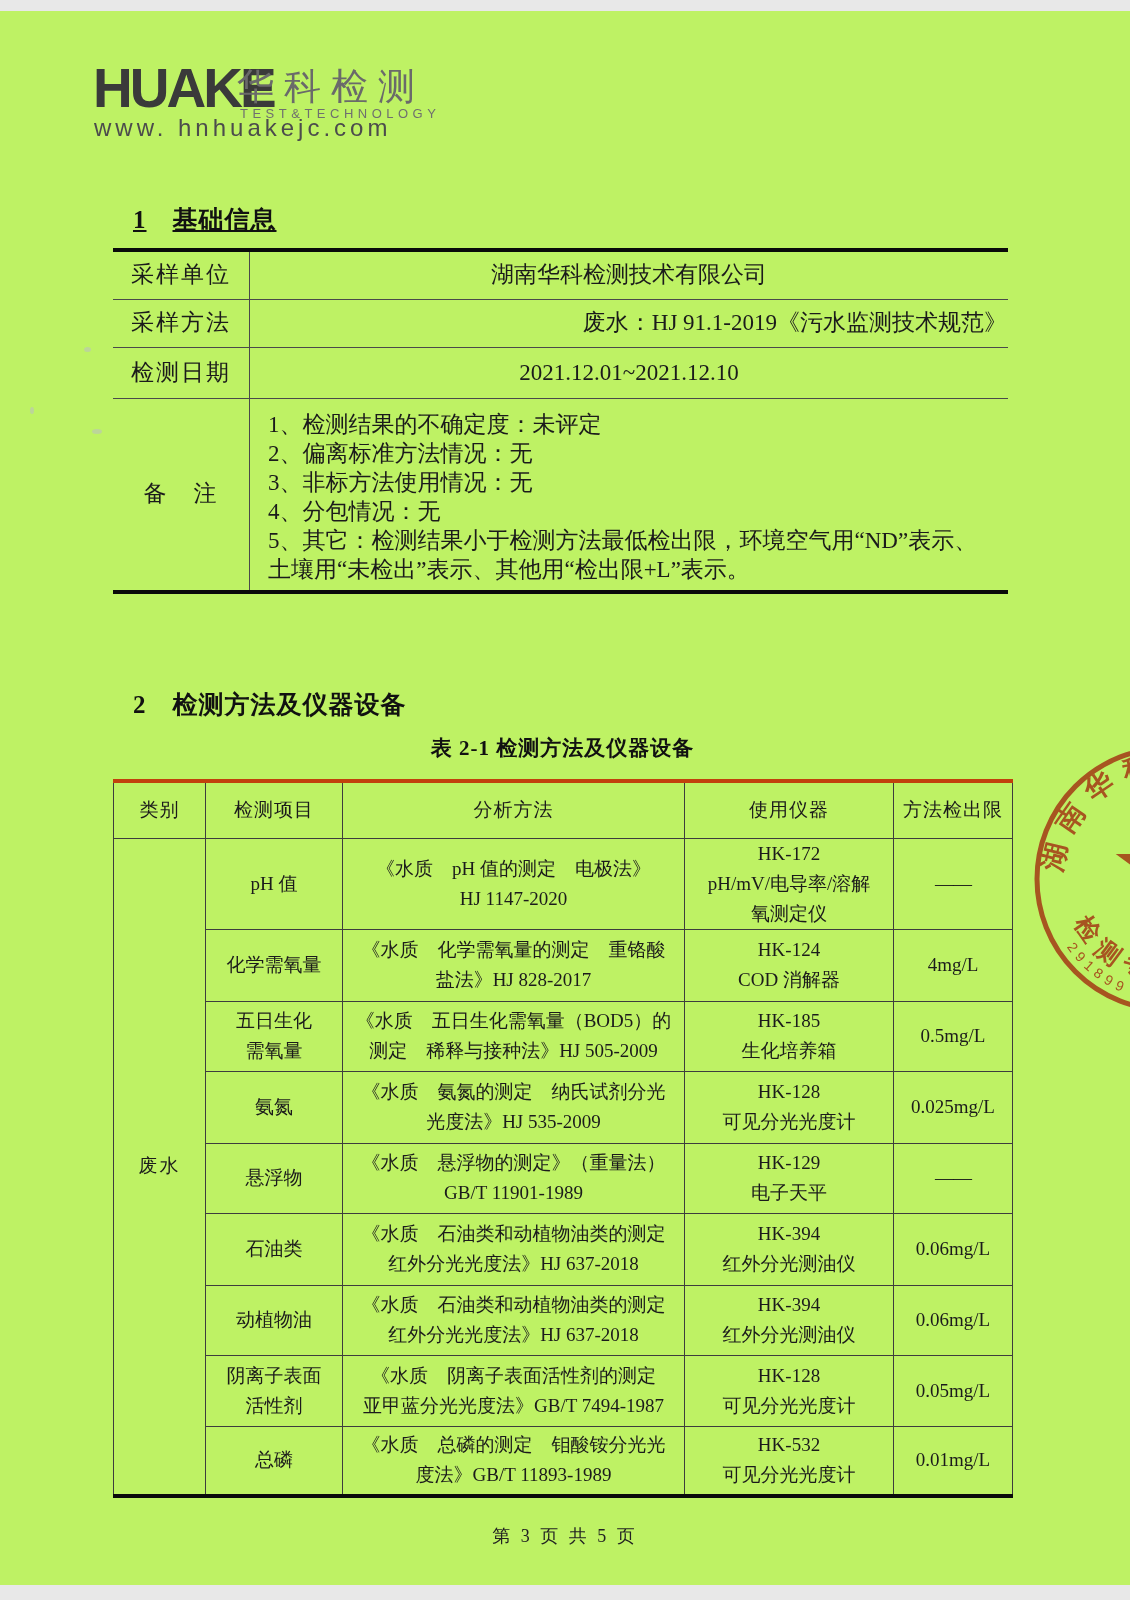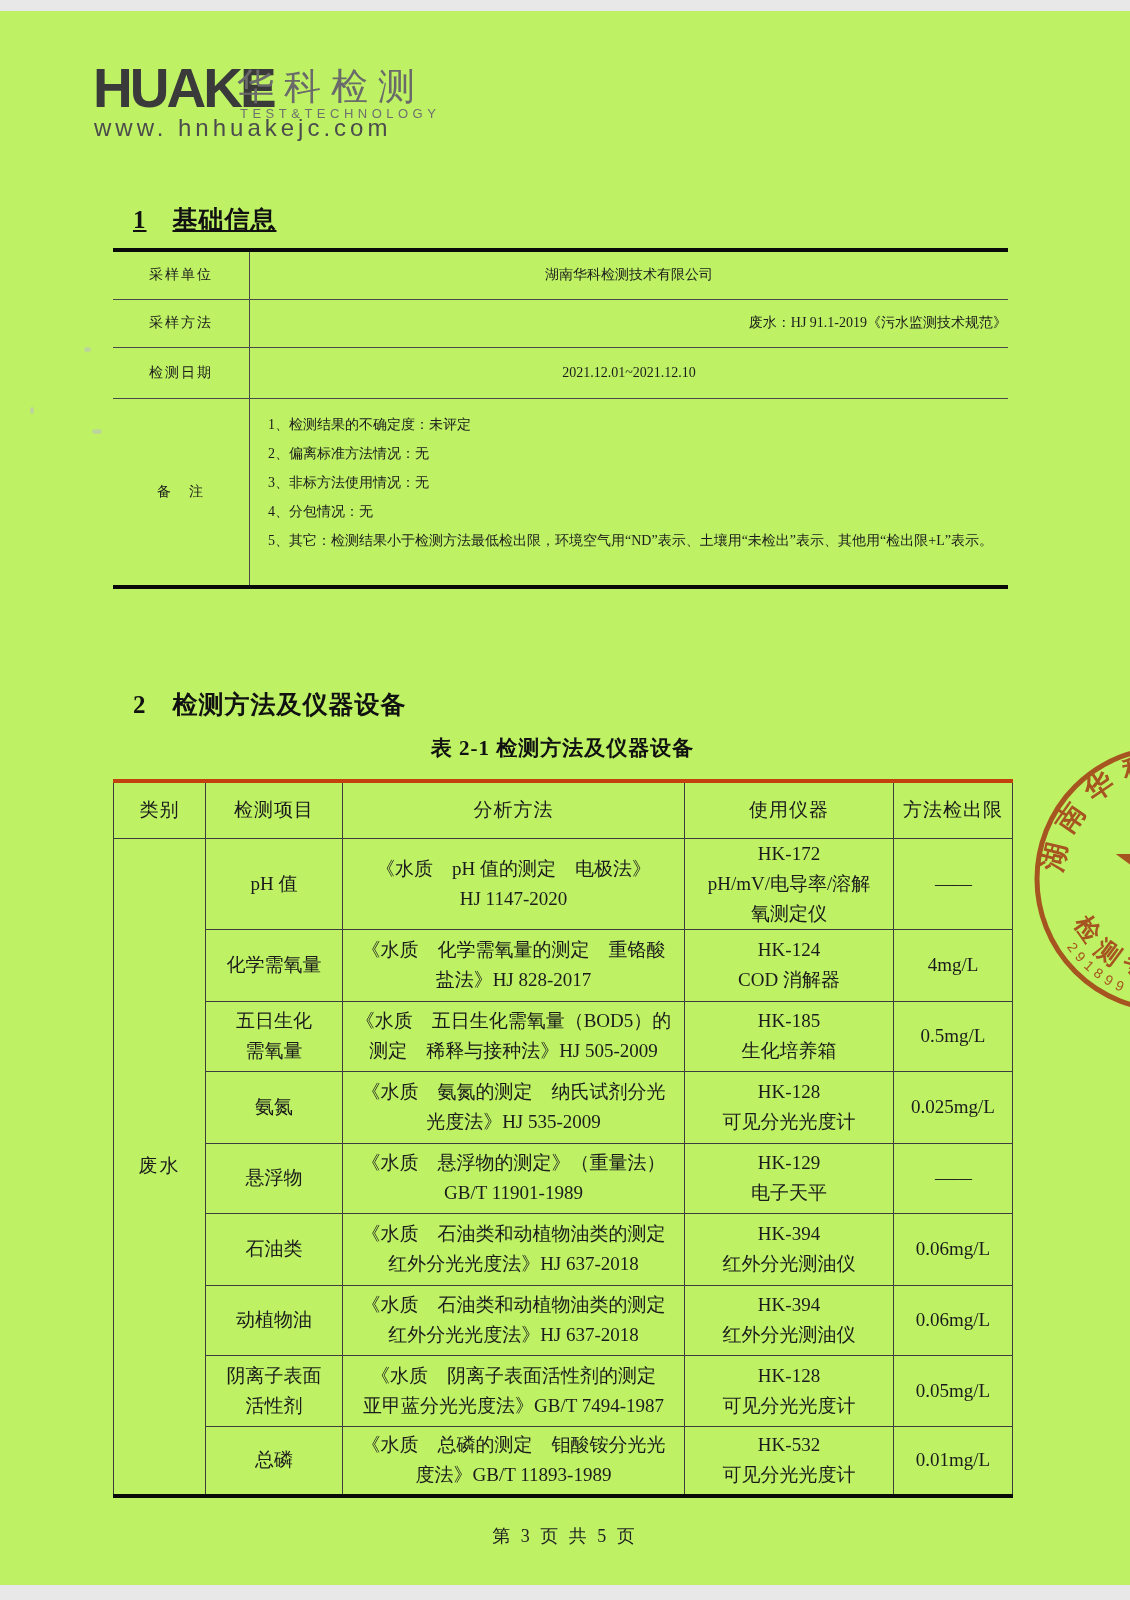--- a/index.html
+++ b/index.html
@@ -49,21 +49,21 @@
   .tbl-caption{
     left:113px;top:723px;width:899px;text-align:center;
     font-weight:bold;font-size:21px;color:#111;letter-spacing:1px;
   }
 
   
   table{border-collapse:collapse;table-layout:fixed;}
   .t1{
     left:113px;top:237px;width:895px;
     border-top:4px solid #0a0a0a;border-bottom:4px solid #0a0a0a;
-    font-size:14px;
+    font-size:23px;
   }
   .t1 td{
     border-top:1px solid #4a4a4a;
     vertical-align:middle;
     line-height:26px;
   }
   .t1 tr:first-child td{border-top:none;}
   .t1 td.lbl{
     width:134px;text-align:center;letter-spacing:2px;
     border-right:1px solid #4a4a4a;

